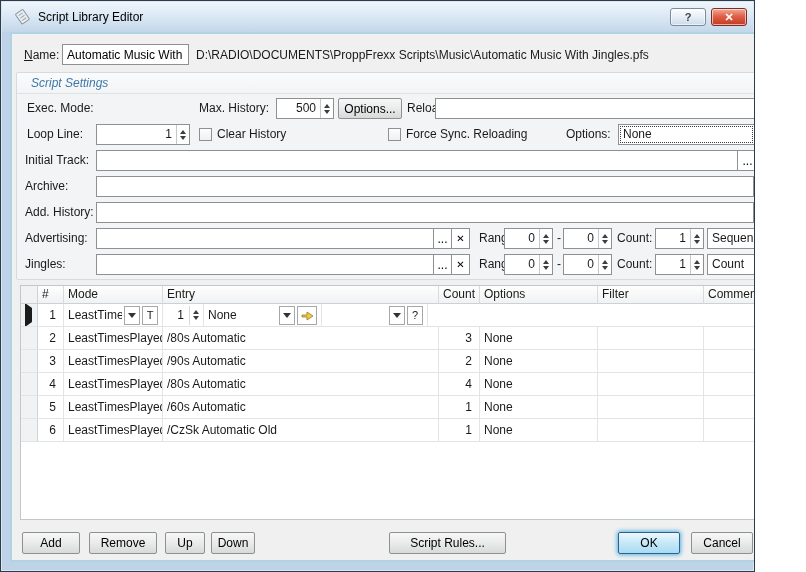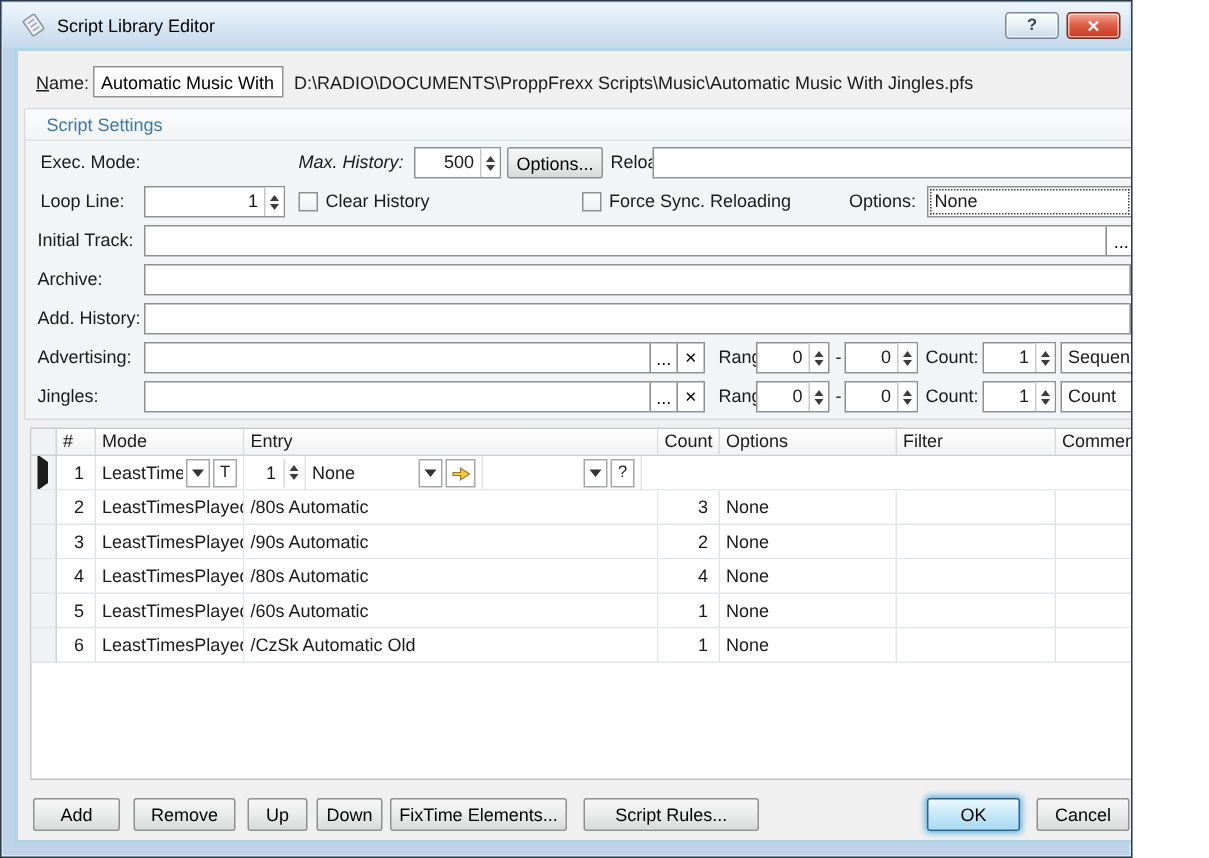--- a/index.html
+++ b/index.html
@@ -43,21 +43,21 @@
         line-height:18px; padding:0; font:inherit; }
   .tri-right { width:0; height:0; border:5px solid transparent; border-left:7px solid #111;
                display:inline-block; margin:5px 0 0 3px; }
 
   .cb { position:absolute; width:13px; height:13px; border:1px solid #8e9091;
         background:linear-gradient(#fdfdfd,#edf0f2); }
 
   .group { position:absolute; left:4px; top:38px; width:764px; height:208px; border:1px solid #d5dbde;
            border-radius:2px; background:#f2f4f5; }
   .gcap { position:absolute; left:0; top:0; right:0; height:21px; border-bottom:1px solid #dde2e5;
-          background:linear-gradient(#fafbfc,#f2f4f5); }
+          background:linear-gradient(#fafbfc,#f2f4f5);font-style:italic; }
   .gcap span { position:absolute; left:14px; top:3px; color:#3e78a8; }
 
   .grid { position:absolute; left:8px; top:251px; width:760px; height:235px; border:1px solid #c3c7ca; background:#fff; }
   .ghead, .grow { display:flex; width:100%; }
   .ghead { height:18px; }
   .ghead .c { border-right:1px solid #d8dbdd; border-bottom:1px solid #cdd1d4; line-height:17px;
               background:linear-gradient(#fefefe,#f1f2f3); }
   .grow { height:23px; }
   .grow .c { border-right:1px solid #e2e5e7; border-bottom:1px solid #e2e5e7; line-height:22px; background:#fff; }
   .c { padding:0 4px; overflow:hidden; white-space:nowrap; }
@@ -120,21 +120,21 @@
     <span class="lbl" style="left:12px;top:11px;"><span class="u">N</span><span>ame:</span></span>
     <input class="txt" style="left: 50px; top: 10px; width: 127px;" value="Automatic Music With Ji">
     <span class="lbl" style="left:184px;top:11px;">D:\RADIO\DOCUMENTS\ProppFrexx Scripts\Music\Automatic Music With Jingles.pfs</span>
 
     <div class="group">
       <div class="gcap">
         <span>Script Settings</span>
       </div>
 
       <span class="lbl" style="left:10px;top:25px;">Exec. Mode:</span>
-      <span class="lbl" style="left:182px;top:25px;font-style:italic;">Max. History:</span>
+      <span class="lbl" style="left:182px;top:25px;">Max. History:</span>
       <div class="spin" style="left:259px;top:25px;width:58px;">
         <span class="num">500</span>
         <span class="ud">
             <i class="tu"></i>
             <i class="td"></i>
           </span>
       </div>
       <button class="pbtn" style="left:321px;top:25px;width:64px;height:21px;">Options...</button>
       <span class="lbl" style="left:390px;top:25px;">Reload:</span>
       <div class="combo" style="left:418px;top:25px;width:336px;">
@@ -347,21 +347,20 @@
         <div class="c c-opt">None</div>
         <div class="c c-fil"></div>
         <div class="c c-com"></div>
       </div>
     </div>
 
     <button class="pbtn" style="left:10px;top:498px;width:58px;">Add</button>
     <button class="pbtn" style="left:77px;top:498px;width:68px;">Remove</button>
     <button class="pbtn" style="left:153px;top:498px;width:40px;">Up</button>
     <button class="pbtn" style="left:199px;top:498px;width:44px;">Down</button>
-    <button class="pbtn" style="left:248px;top:498px;width:118px;">FixTime Elements...</button>
     <button class="pbtn" style="left:377px;top:498px;width:117px;text-align:center;">Script Rules...</button>
     <button class="pbtn default" style="left:606px;top:498px;width:62px;">OK</button>
     <button class="pbtn" style="left:679px;top:498px;width:62px;">Cancel</button>
 
     <div class="grip">
         <i></i>
         <i></i>
         <i></i>
         <i></i>
         <i></i>

